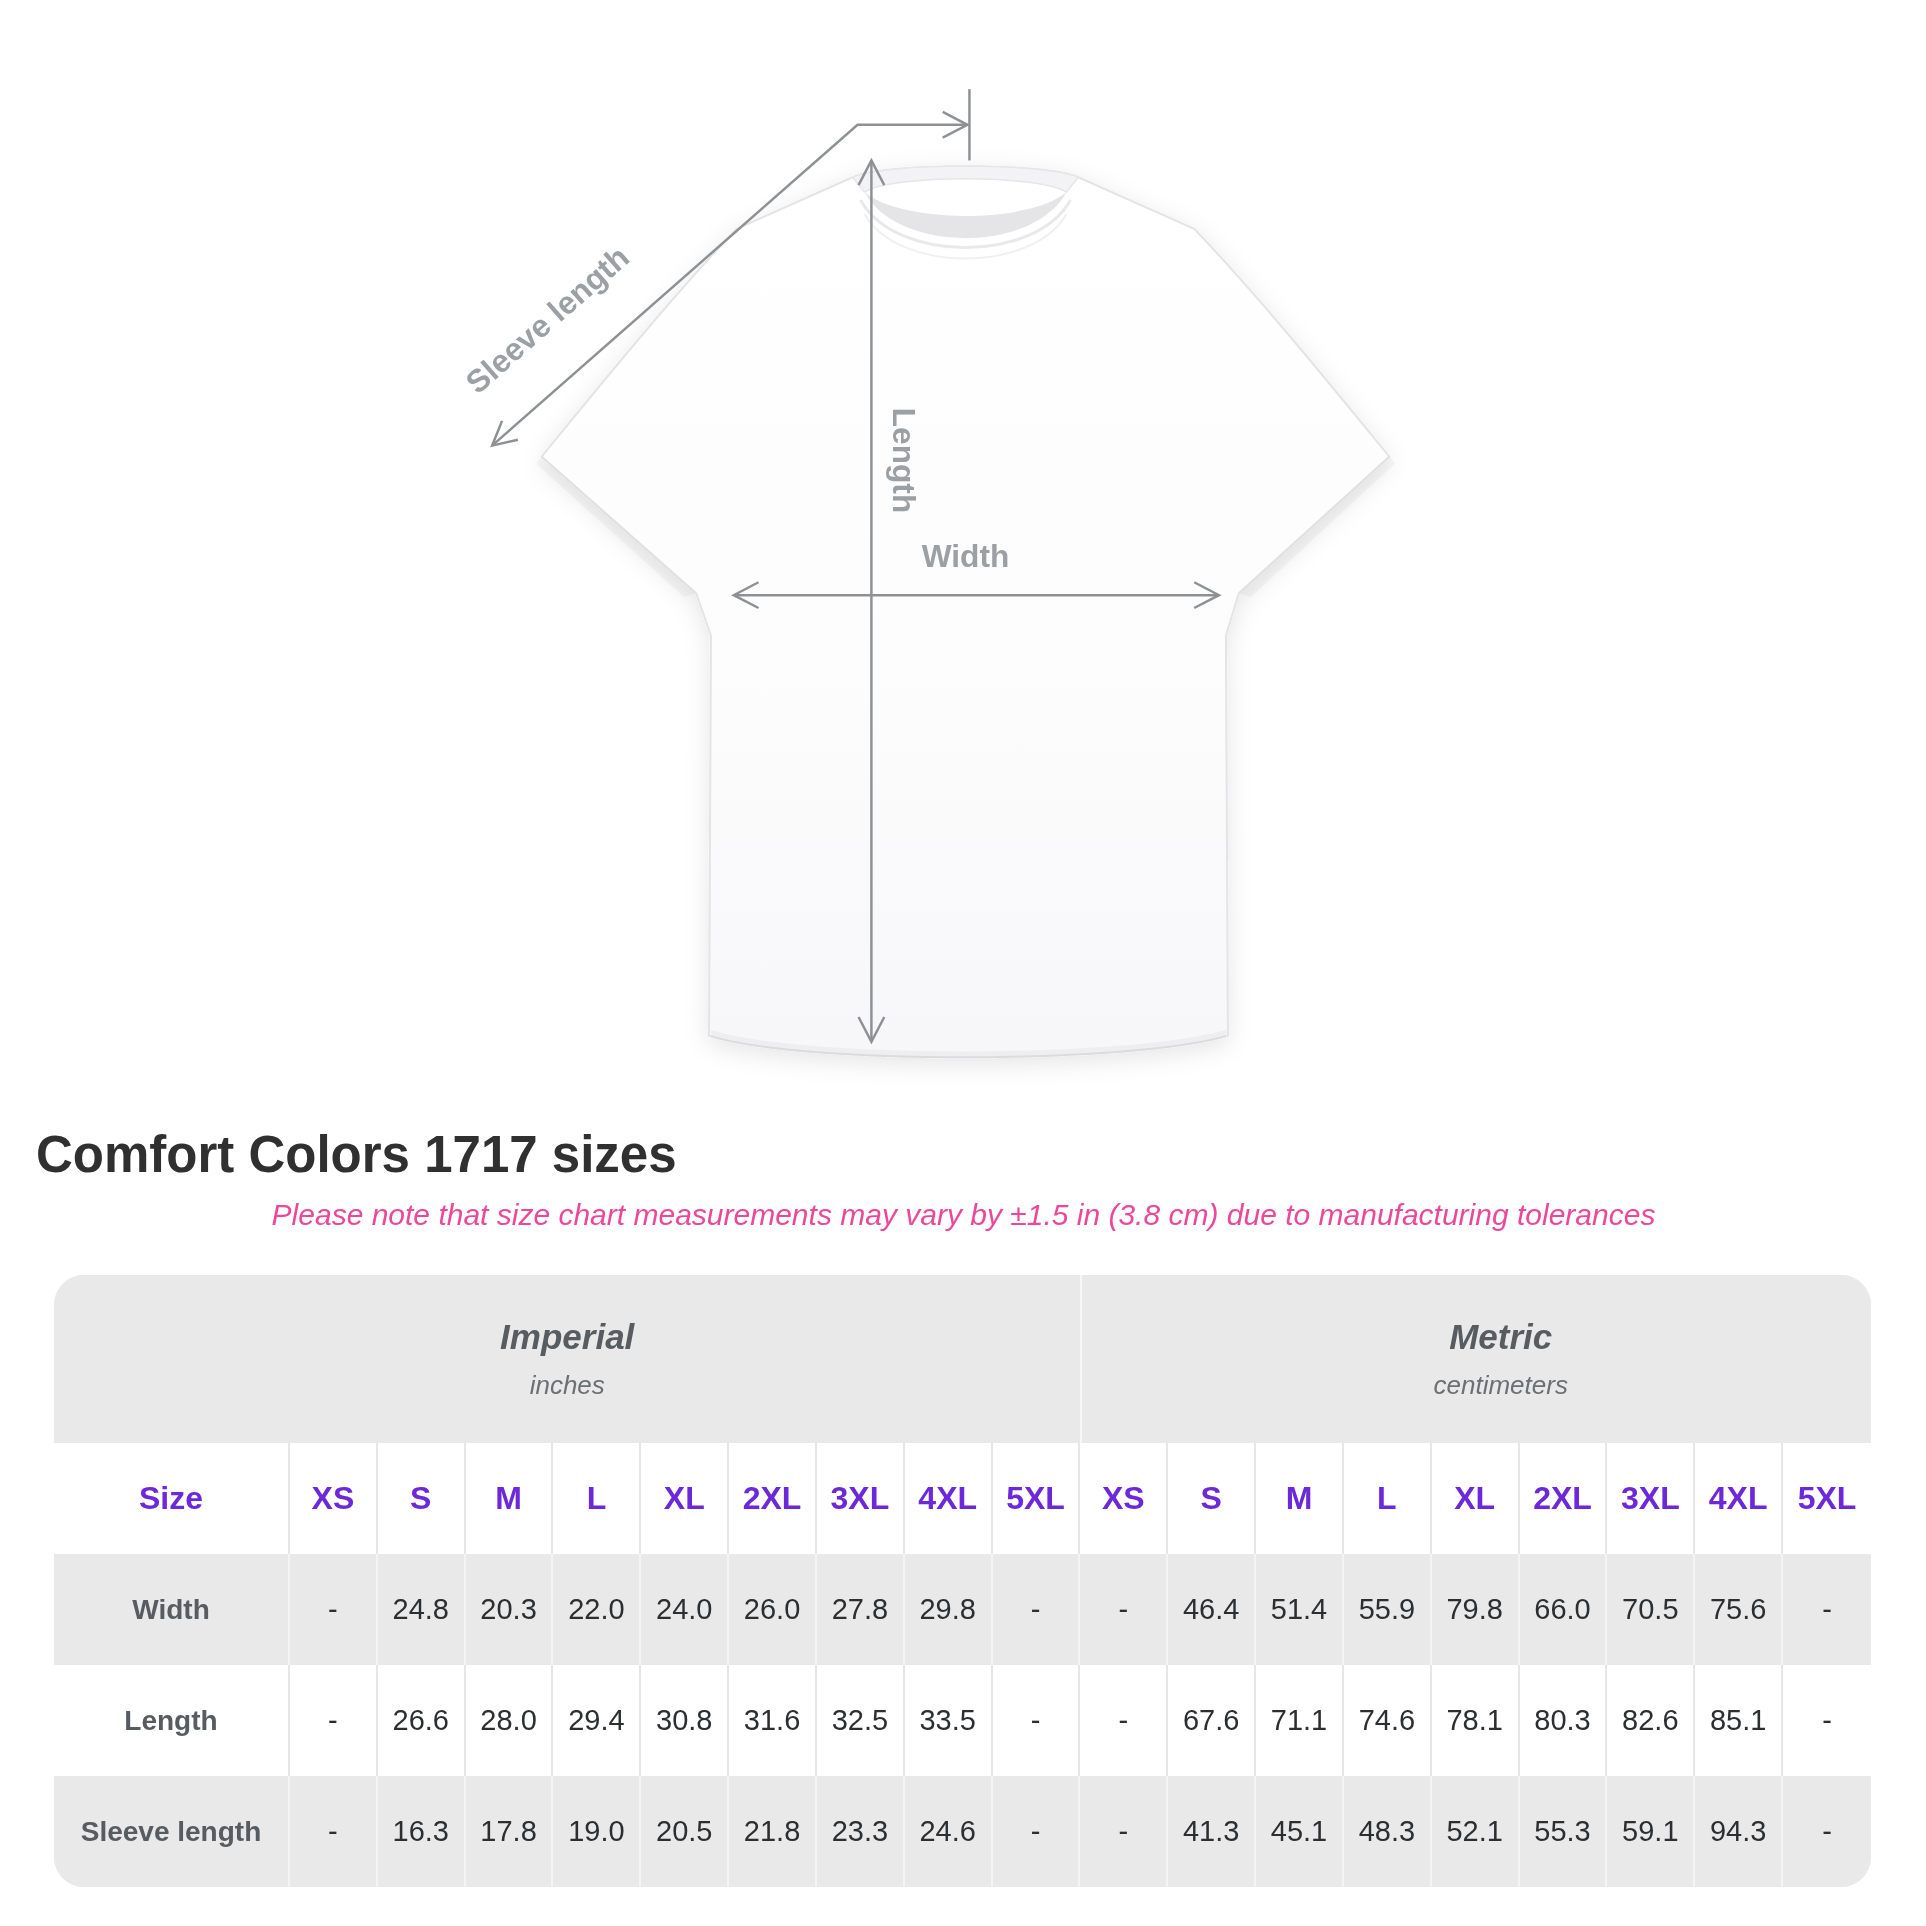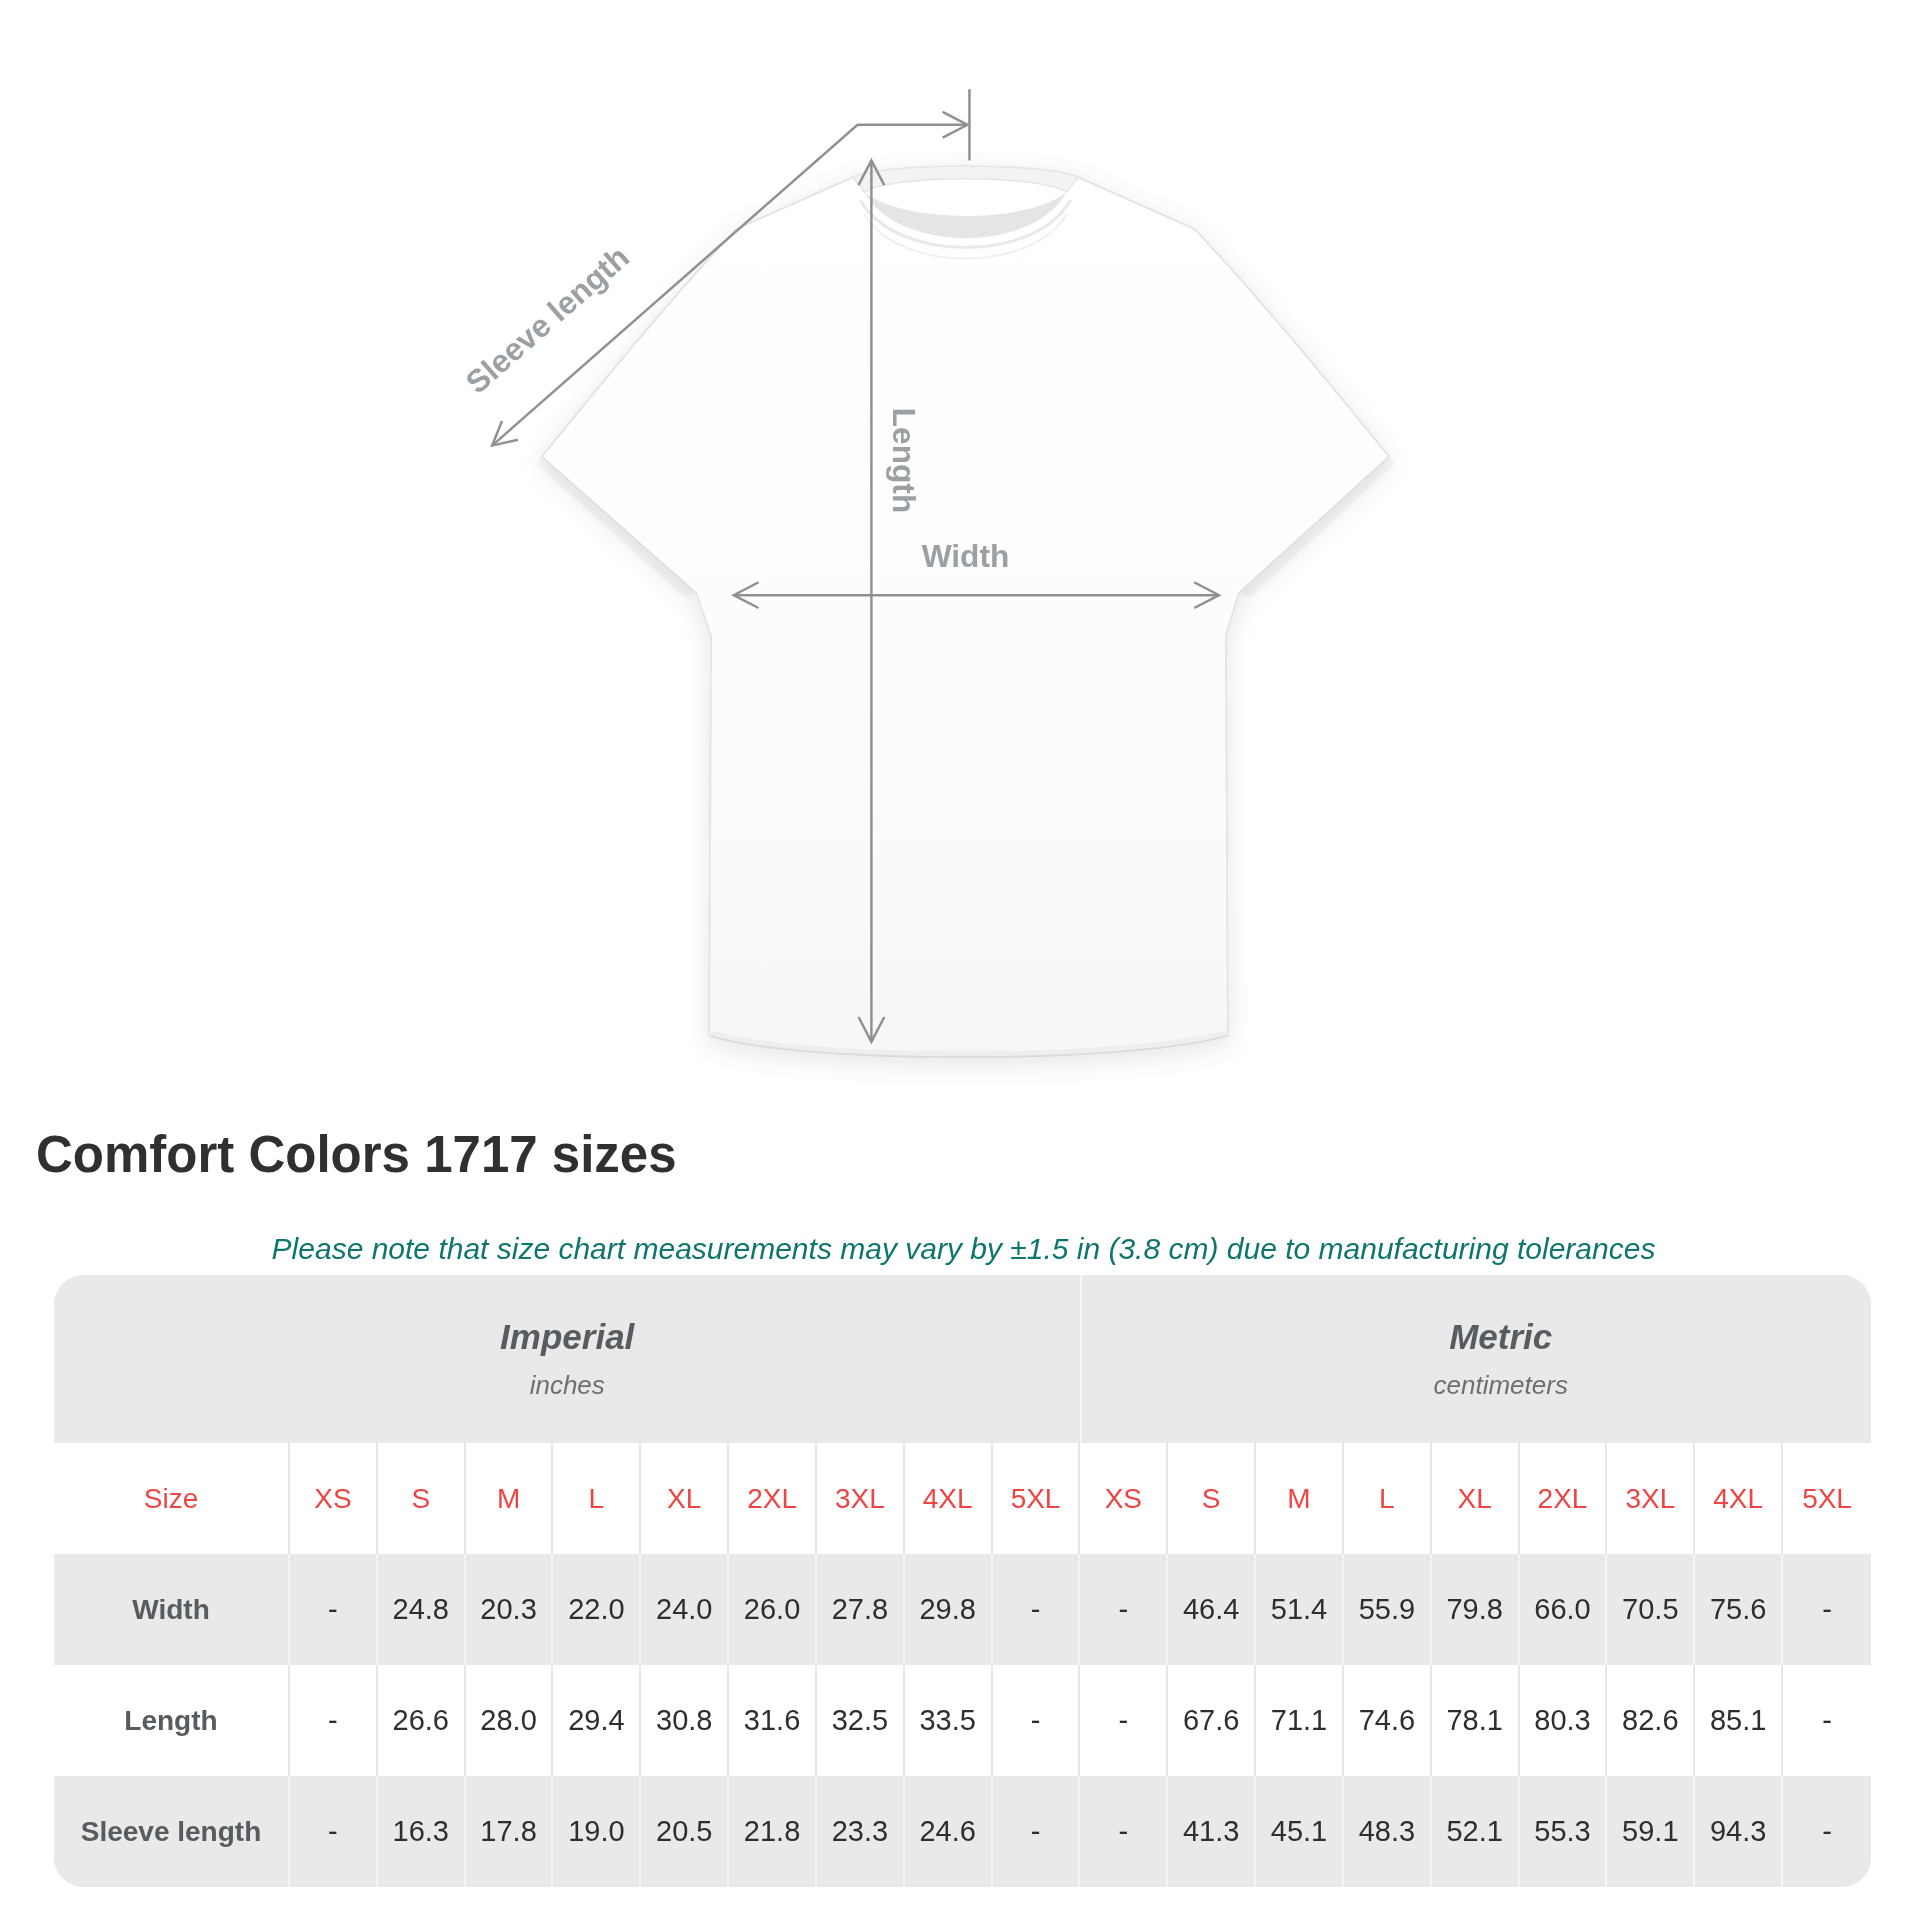--- a/index.html
+++ b/index.html
@@ -12,21 +12,21 @@
   
   .diagram-svg{position:absolute;left:0;top:0;}
 
   
   .page-title{
     position:absolute;left:0;top:1125px;width:100%;
     text-align:left;font-size:51px;font-weight:700;color:#303030;margin-left:36px;
   }
   .subtitle{
     position:absolute;left:0;top:1198px;width:100%;
-    text-align:center;font-size:30px;font-style:italic;color:#0f766e;margin-top:34px;
+    text-align:center;font-size:30px;font-style:italic;color:#ec4899;
   }
 
   
   .table-wrap{
     position:absolute;left:54px;top:1275px;width:1817px;
     border-radius:30px;overflow:hidden;background:#e9e9ea;
   }
   table.size-table{
     width:100%;border-collapse:separate;border-spacing:0;table-layout:fixed;
   }
@@ -38,21 +38,21 @@
   .size-table th:last-child,.size-table td:last-child{border-right:none;}
 
   tr.group-row td{height:168px;background:#e9e9ea;}
   tr.group-row td.group-metric{border-left:2px solid #f7f7f8;border-right:none;padding-left:48px;}
   tr.group-row td.group-imperial{border-right:none;}
   .group-label{font-size:35px;font-weight:700;font-style:italic;color:#575c60;}
   .group-sub{font-size:26px;font-style:italic;color:#6b7074;margin-top:13px;}
 
   tr.hdr-sizes th{
     height:111px;background:#ffffff;border-right-color:#e6e6e8;
-    font-size:28px;font-weight:400;color:#ef4444;
+    font-size:32px;font-weight:700;color:#6d28d9;
   }
   tr.row-gray td{height:111px;background:#e9e9ea;border-right-color:#f4f4f6;}
   tr.row-white td{height:111px;background:#ffffff;border-right-color:#e6e6e8;}
   td.row-label{font-size:28px;font-weight:700;color:#575c60;}
   td.val{font-size:29px;font-weight:400;color:#2c2e30;}
 </style>
 </head>
 <body>
 
 <svg class="diagram-svg" width="1927" height="1119" viewBox="0 0 1946 1130" aria-hidden="true">

